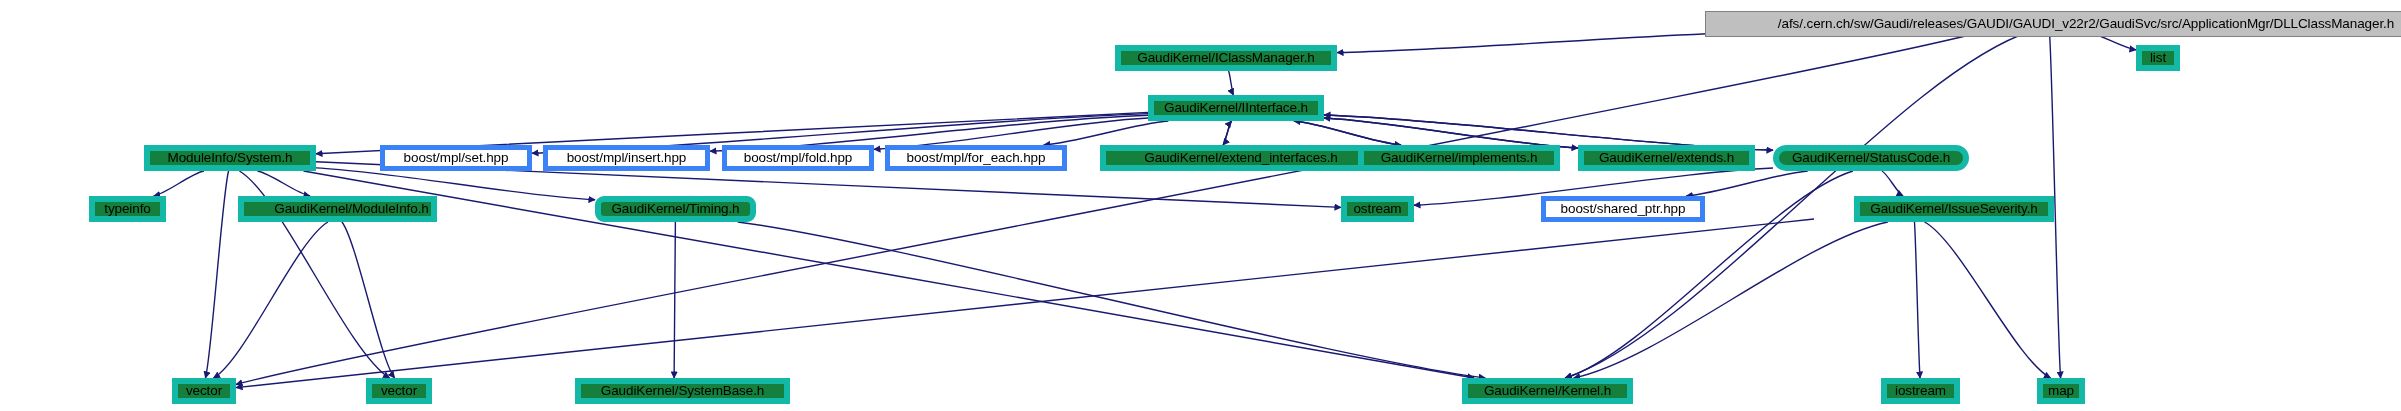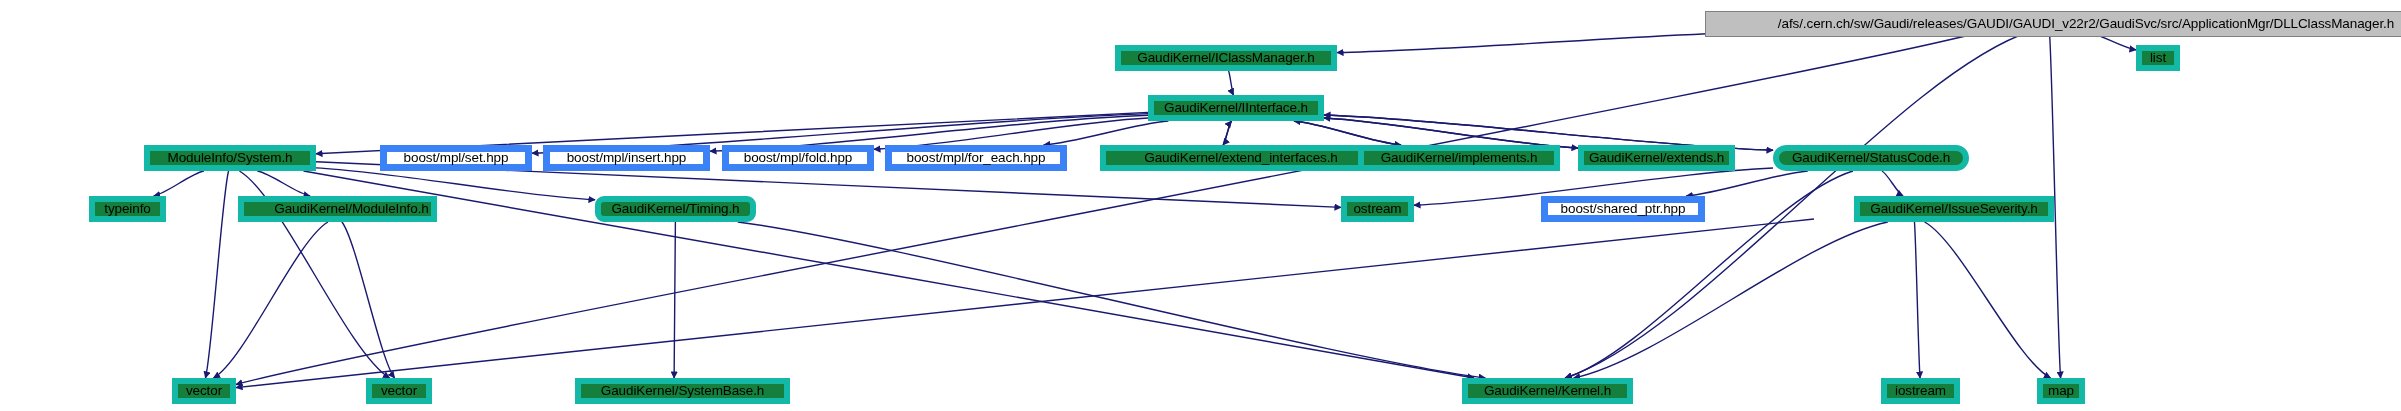--- a/index.html
+++ b/index.html
@@ -40,21 +40,21 @@
     border: 6px solid #14b8a6;
     height: 26px;
     z-index: 5;
   }
   .node.root {
     background: #bfbfbf;
     border: 1px solid #808080;
   }
   .node.ext {
     background: #ffffff;
-    border: 7px solid #3b82f6;
+    border: 5px solid #3b82f6;
   }
   .node .label {
     display: block;
     padding: 0 6px;
   }
 </style>
 </head>
 <body>
 
 <div id="graph">
@@ -132,21 +132,21 @@
       </div>
       <div class="node ext" style="left: 885px; top: 145px; width: 182px;">
         <span class="label">boost/mpl/for_each.hpp</span>
       </div>
       <div class="node" style="left: 1100px; top: 145px; width: 282px;">
         <span class="label">GaudiKernel/extend_interfaces.h</span>
       </div>
       <div class="node" style="left: 1358px; top: 145px; width: 202px;">
         <span class="label">GaudiKernel/implements.h</span>
       </div>
-      <div class="node" style="left: 1578px; top: 145px; width: 157px;">
+      <div class="node" style="left: 1578px; top: 145px; width: 177px;">
         <span class="label">GaudiKernel/extends.h</span>
       </div>
       <div class="node" style="left: 1773px; top: 145px; width: 196px; border-radius: 13px;">
         <span class="label">GaudiKernel/StatusCode.h</span>
       </div>
       <div class="node" style="left: 89px; top: 196px; width: 77px;">
         <span class="label">typeinfo</span>
       </div>
       <div class="node" style="left: 238px; top: 196px; width: 199px; padding-left: 28px;">
         <span class="label">GaudiKernel/ModuleInfo.h</span>

